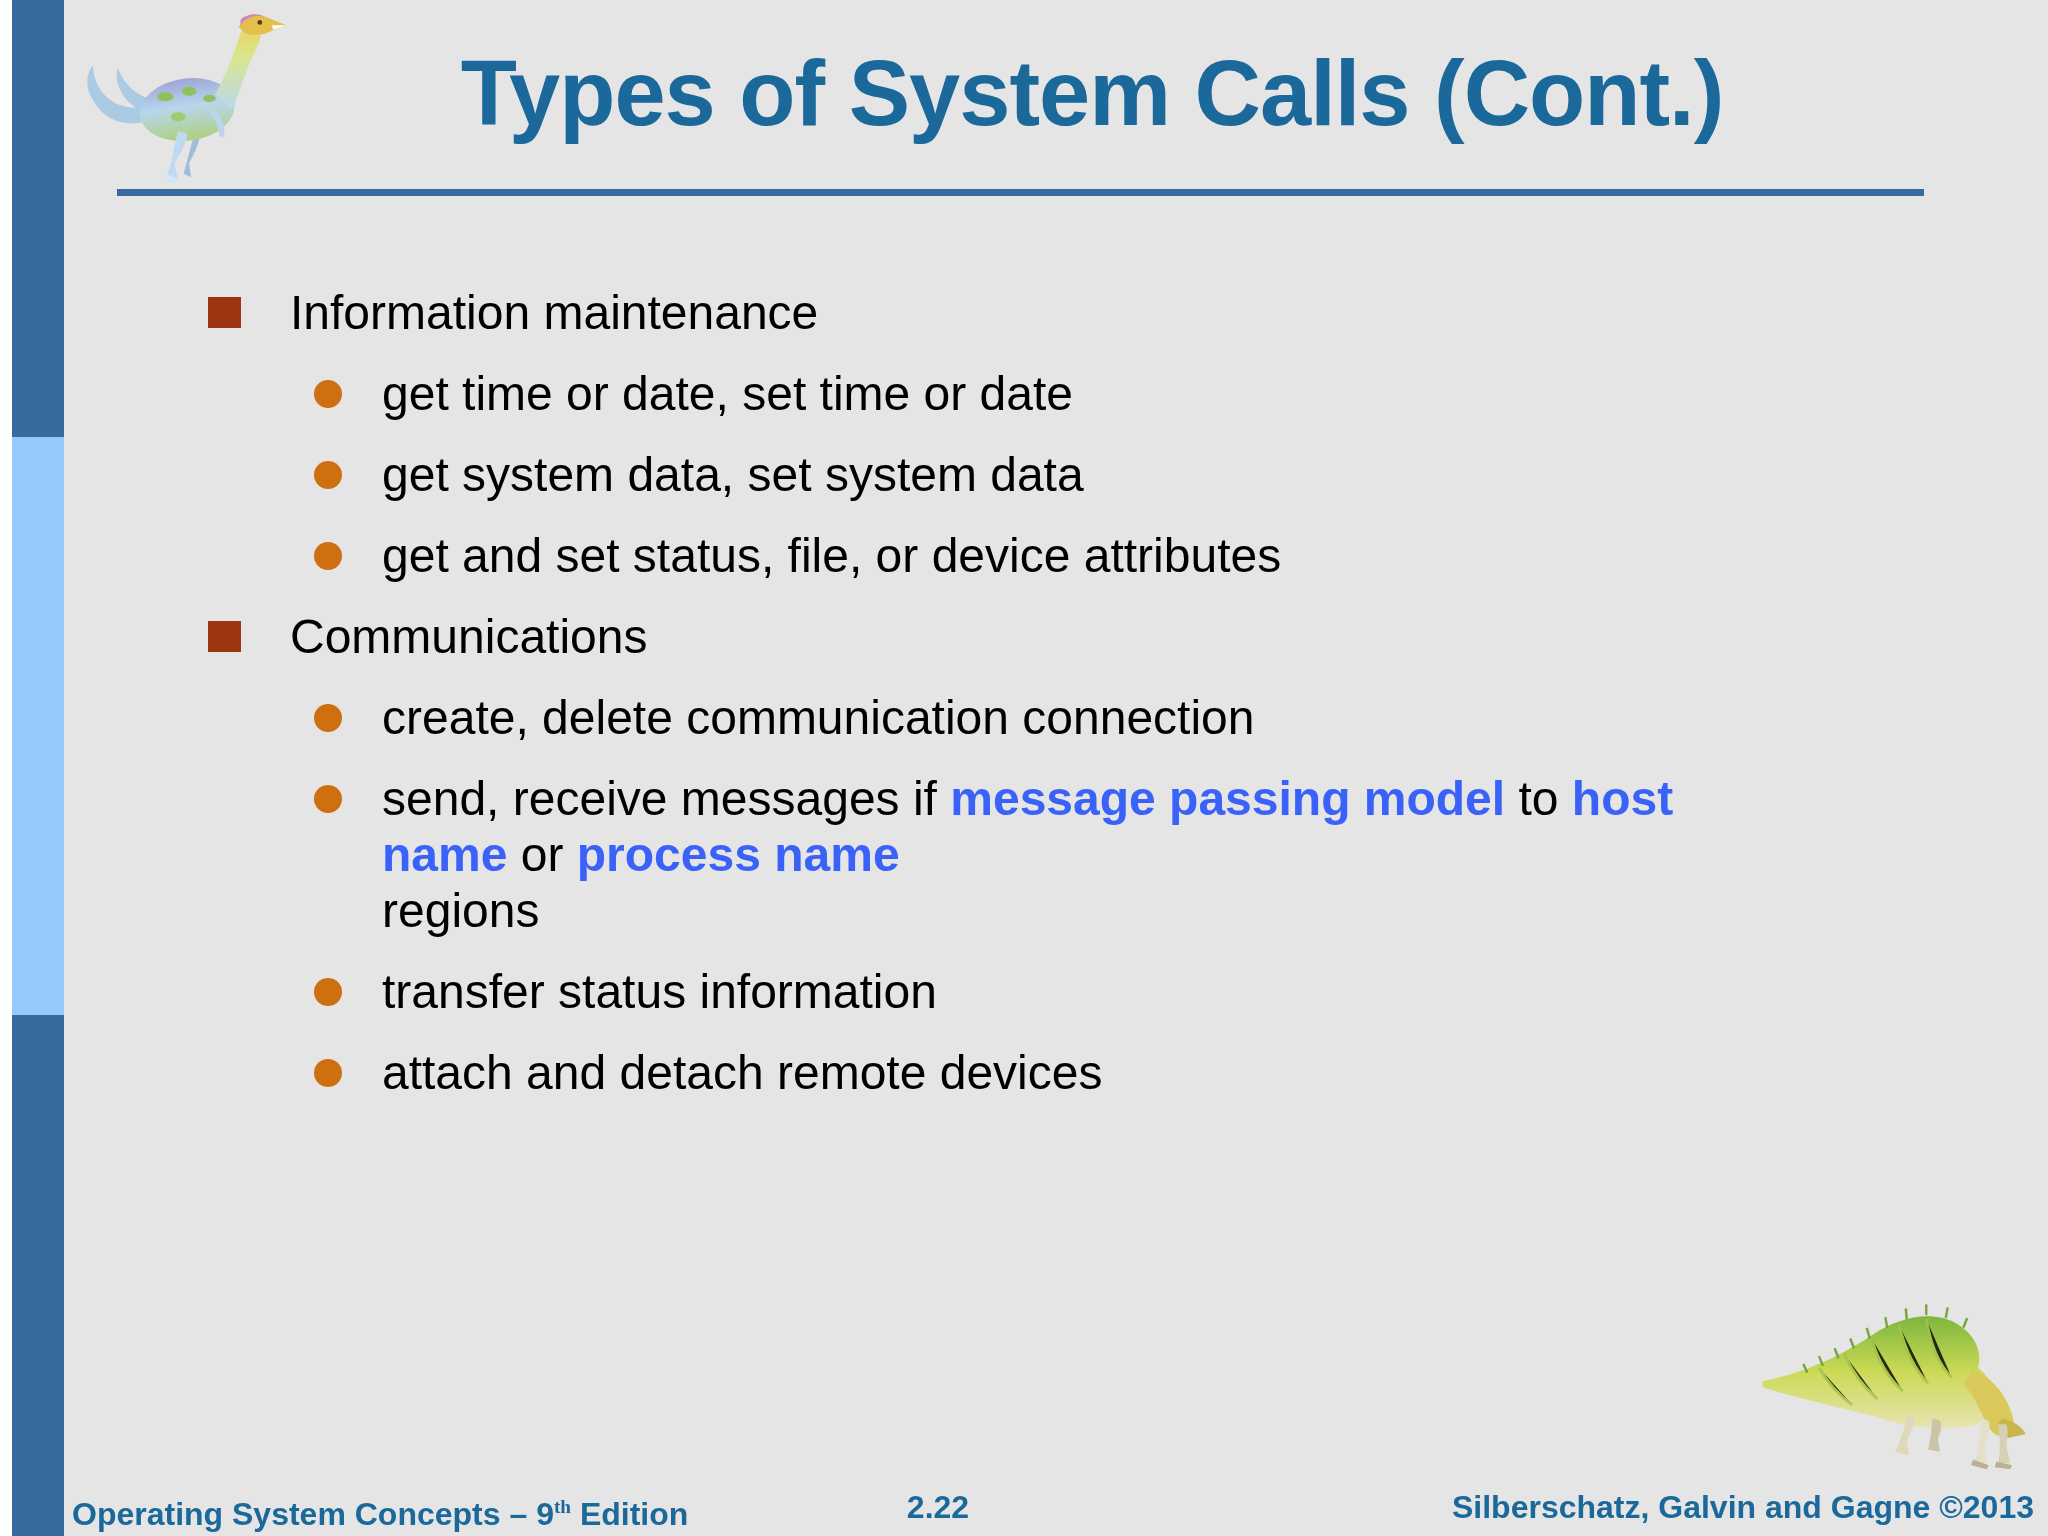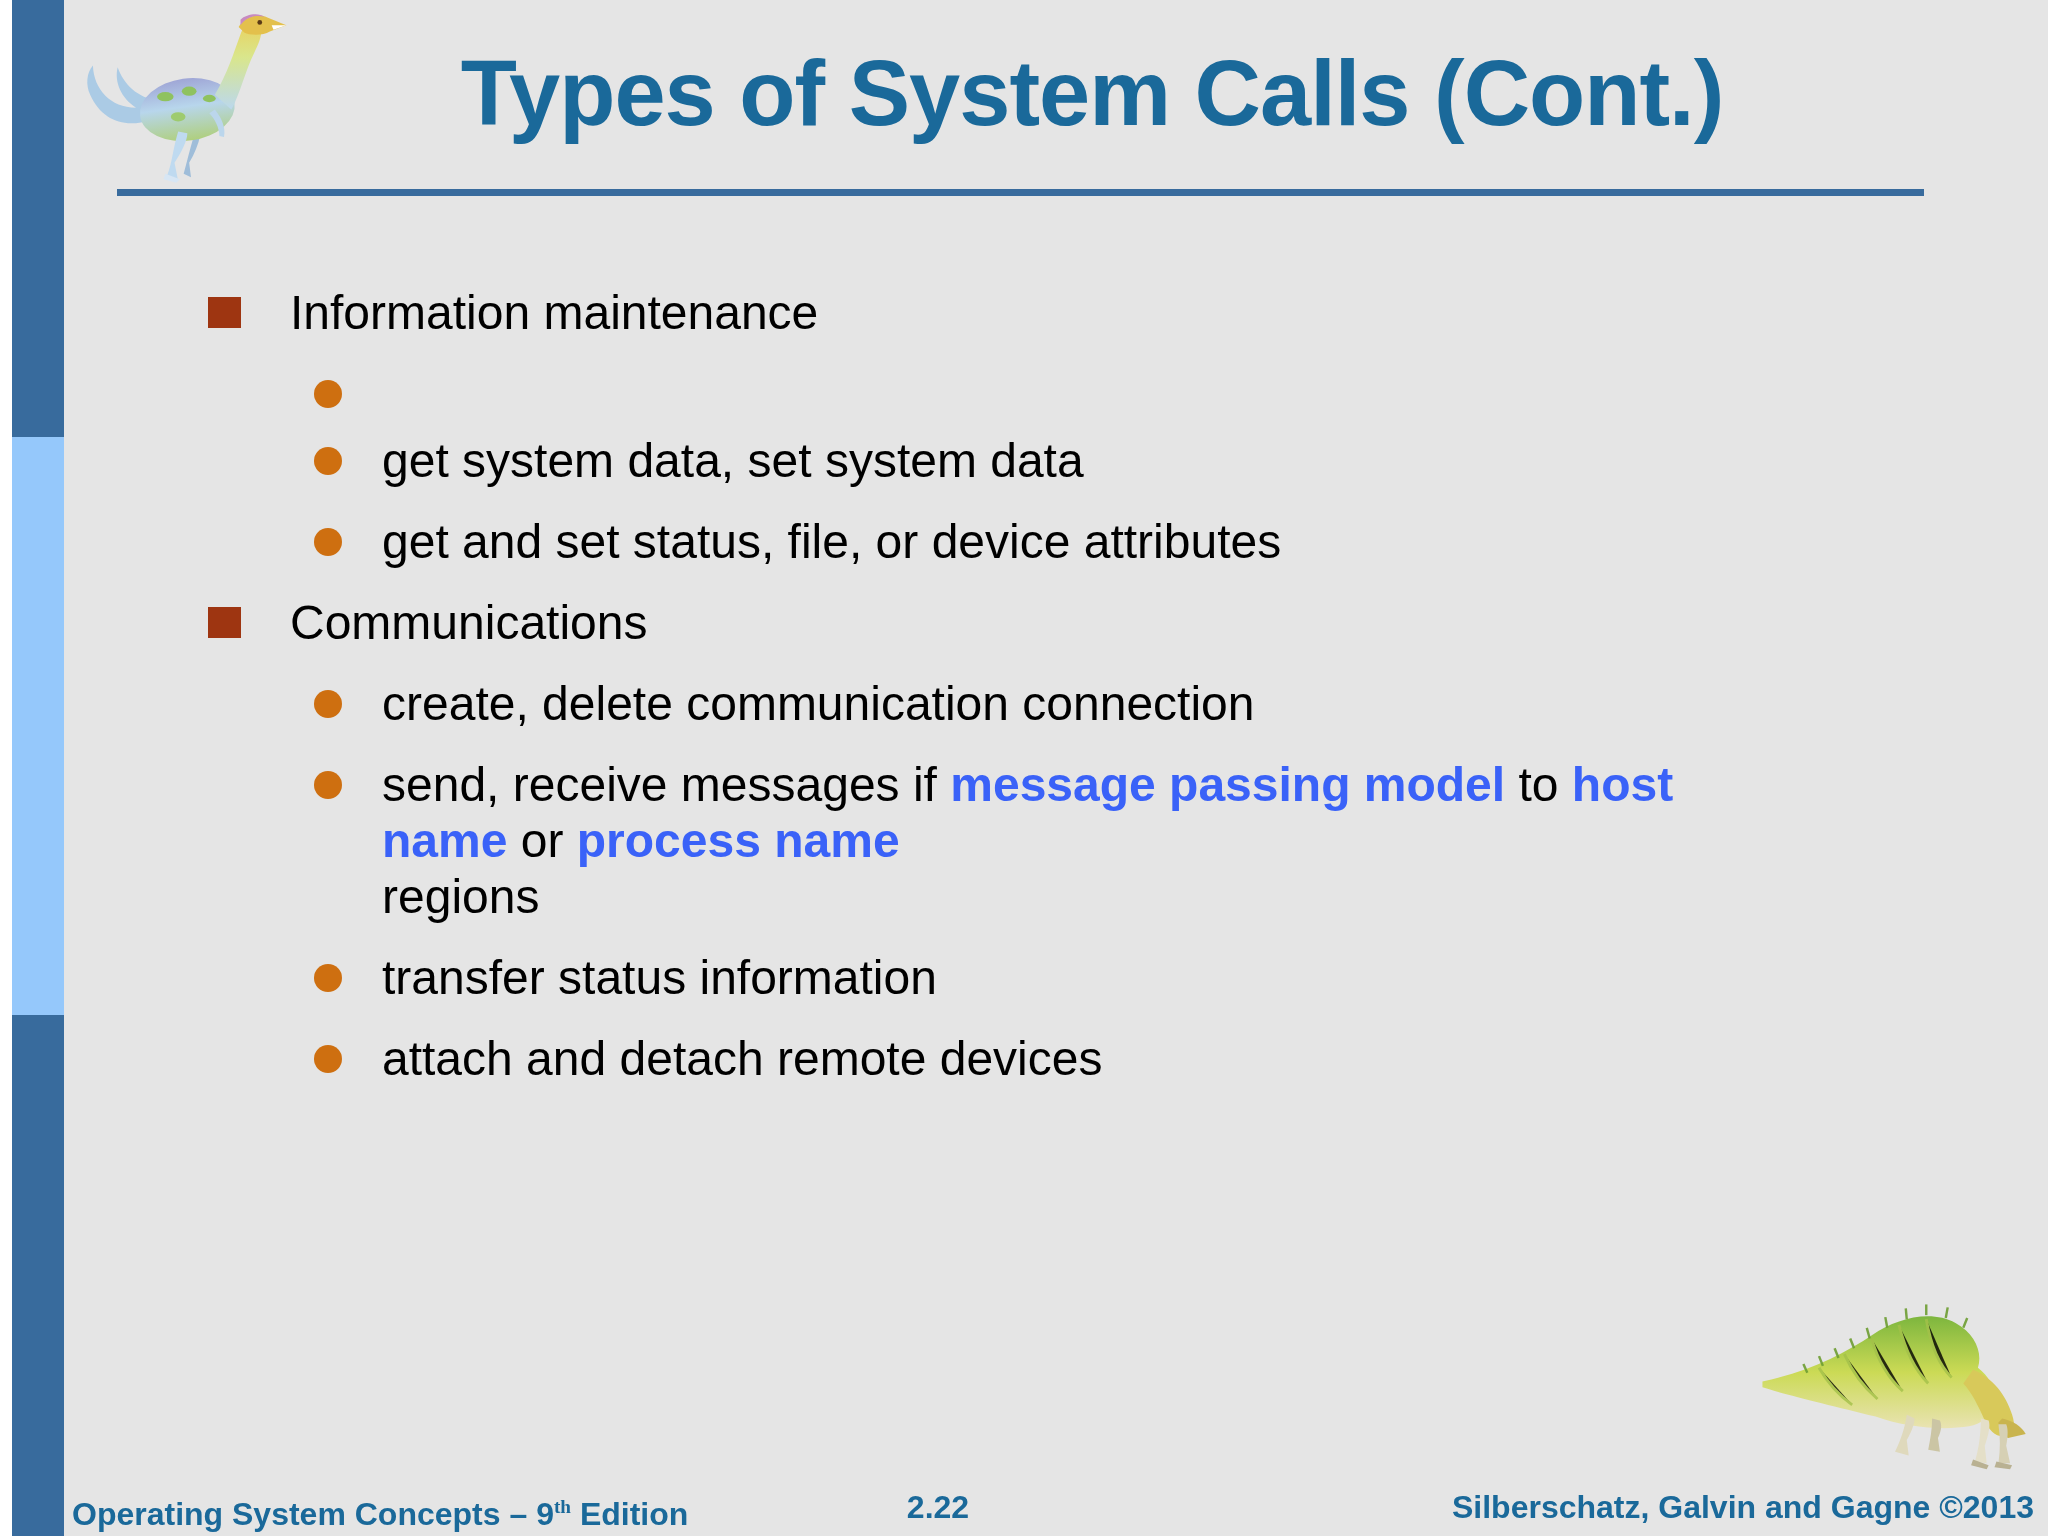--- a/index.html
+++ b/index.html
@@ -114,20 +114,21 @@
   <div class="title">Types of System Calls (Cont.)</div>
   <div class="rule"></div>
 
   <div class="content">
       <div class="row lvl1">
         <span class="bullet b1"></span>
         <span class="txt"><span>Information maintenance</span></span>
       </div>
       <div class="row lvl2">
         <span class="bullet b2"></span>
+        <span class="txt"><span>get time or date, set time or date</span></span>
       </div>
       <div class="row lvl2">
         <span class="bullet b2"></span>
         <span class="txt"><span>get system data, set system data</span></span>
       </div>
       <div class="row lvl2">
         <span class="bullet b2"></span>
         <span class="txt"><span>get and set status, file, or device attributes</span></span>
       </div>
       <div class="row lvl1">

